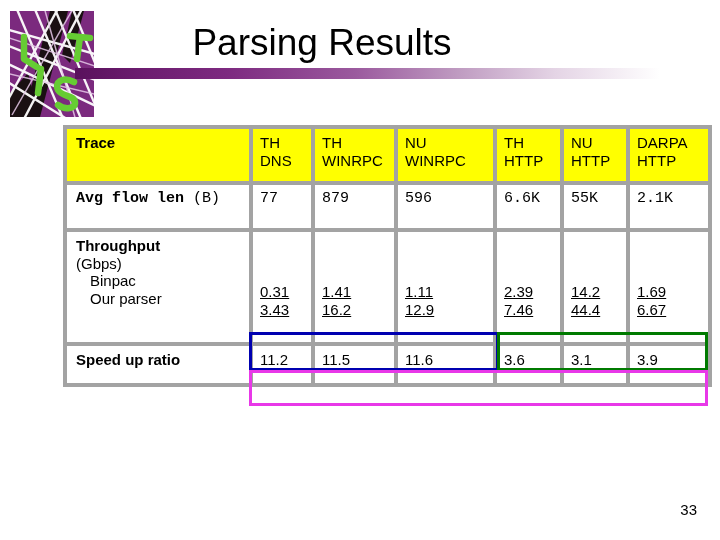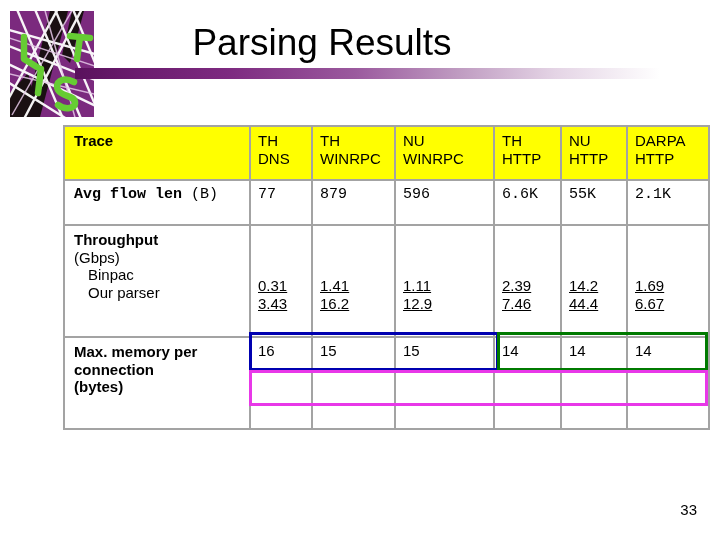--- a/index.html
+++ b/index.html
@@ -55,21 +55,21 @@
     position: absolute;
     left: 63px;
     top: 125px;
     width: 645px;
     border-collapse: collapse;
     table-layout: fixed;
     font-size: 15px;
     color: #000000;
   }
   #results-table td {
-    border: 2px solid #a3a3a3;
+    border: 4px solid #a3a3a3;
     padding: 0;
     vertical-align: top;
     background: #ffffff;
   }
   #results-table .hdr td {
     background: #ffff00;
     height: 52px;
   }
   .cell-pad {
     padding: 5px 6px 4px 7px;
@@ -295,48 +295,44 @@
         </td>
     <td>
           <div class="num-stack">
             <div class="thr-spacer"></div>
             <div>1.69</div>
             <div>6.67</div>
           </div>
         </td>
   </tr>
 
-
-  <tr class="r-mem">
+  <tr class="r-speed">
     <td class="label-cell">
-      <div class="cell-pad b">
-        <div>Max. memory per</div>
-        <div>connection</div>
-        <div>(bytes)</div>
-      </div>
-    </td>
-    <td>
-          <div class="cell-pad mem-stack">16</div>
-        </td>
-    <td>
-          <div class="cell-pad mem-stack">15</div>
-        </td>
-    <td>
-          <div class="cell-pad mem-stack">15</div>
-        </td>
-    <td>
-          <div class="cell-pad mem-stack">14</div>
-        </td>
-    <td>
-          <div class="cell-pad mem-stack">14</div>
-        </td>
-    <td>
-          <div class="cell-pad mem-stack">14</div>
+      <div class="cell-pad b">Speed up ratio</div>
+    </td>
+    <td>
+          <div class="cell-pad">11.2</div>
+        </td>
+    <td>
+          <div class="cell-pad">11.5</div>
+        </td>
+    <td>
+          <div class="cell-pad">11.6</div>
+        </td>
+    <td>
+          <div class="cell-pad">3.6</div>
+        </td>
+    <td>
+          <div class="cell-pad">3.1</div>
+        </td>
+    <td>
+          <div class="cell-pad">3.9</div>
         </td>
   </tr>
+
 </tbody>
   </table>
 
 <div class="hl" id="hl-blue"></div>
 <div class="hl" id="hl-green"></div>
 <div class="hl" id="hl-magenta"></div>
 
 <div id="page-number">33</div>
 
 </body></html>

